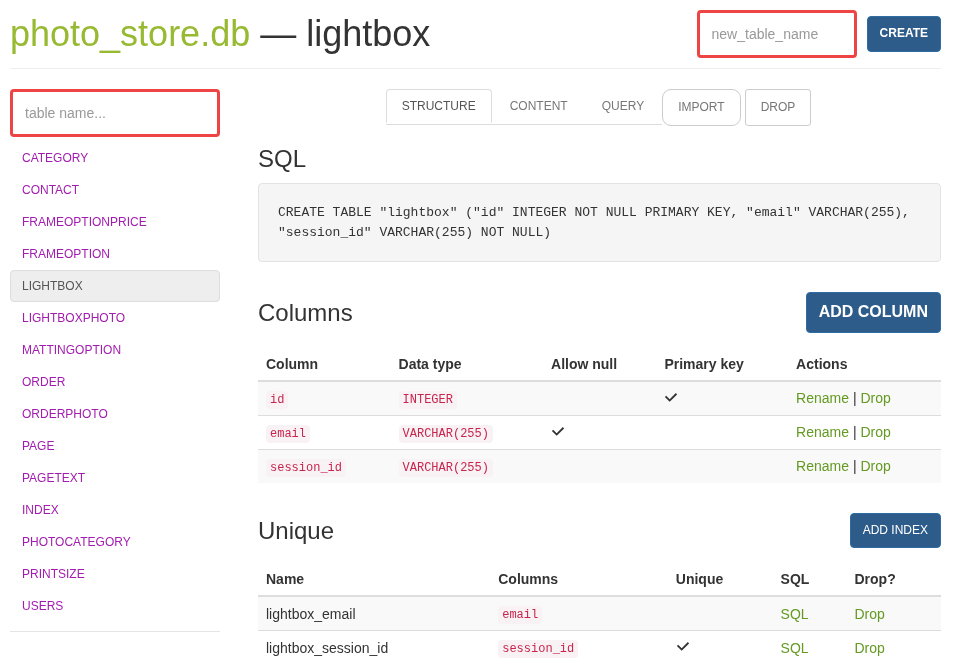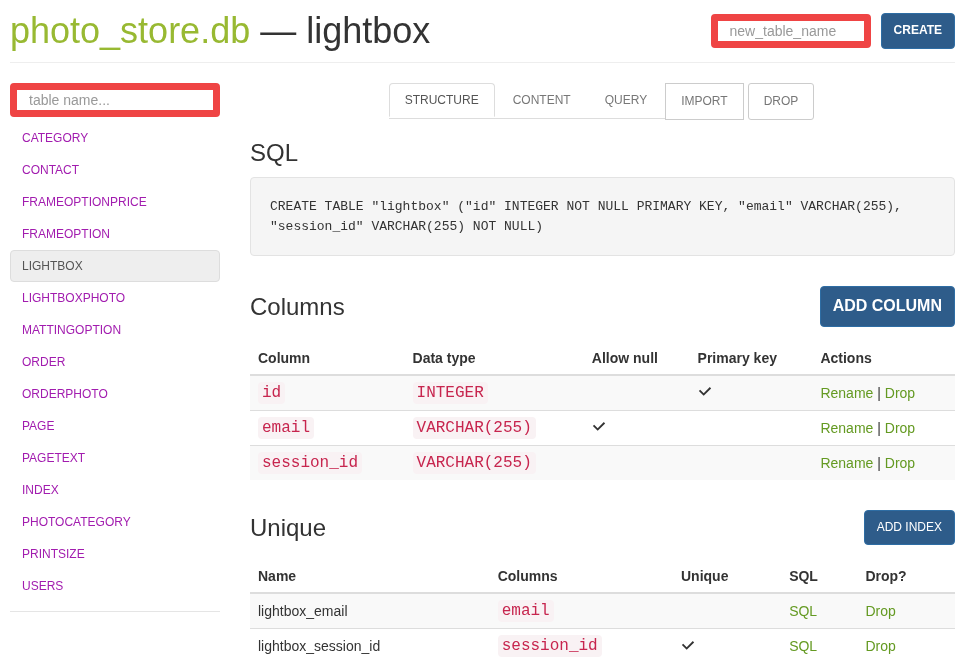--- a/index.html
+++ b/index.html
@@ -1,49 +1,49 @@
 <!DOCTYPE html>
 <html><head>
 <meta charset="utf-8">
 <style>
 * { box-sizing: border-box; margin: 0; padding: 0; }
 body { font-family: "Helvetica Neue", Helvetica, Arial, sans-serif; font-size: 14px; color: #333; background: #fff; }
-.container { padding: 10px 6px 0 10px; }
+.container { padding: 10px 20px 0 10px; }
 .header { display: flex; justify-content: space-between; align-items: center; padding-bottom: 10px; border-bottom: 1px solid #eee; margin-bottom: 20px; }
 .header h1 { font-size: 36px; font-weight: 500; color: #333; }
 .header h1 .dbname { color: #98B932; }
 .header-form { display: flex; gap: 10px; align-items: center; }
-.form-control { padding: 6px 12px; font-size: 14px; line-height: 1.42857143; color: #555; background: #fff; border: 7px solid #ef4444; border-radius: 4px; height: 34px; }
+.form-control { padding: 6px 12px; font-size: 14px; line-height: 1.42857143; color: #555; background: #fff; border: 3px solid #ef4444; border-radius: 4px; height: 48px; }
 .form-control::placeholder { color: #999; }
 .btn { display: inline-block; padding: 6px 12px; font-size: 14px; font-weight: 400; text-align: center; border: 1px solid transparent; border-radius: 4px; cursor: pointer; line-height: 1.42857143; }
 .btn-sm { padding: 5px 10px; font-size: 12px; }
 .btn-primary { color: #fff; background: #2E5C8A; border-color: #2e6da4; }
 .btn-default { color: #333; background: #fff; border-color: #ccc; }
-.body-row { display: flex; gap: 30px; }
+.body-row { display: flex; gap: 38px; }
 .sidebar { width: 210px; flex-shrink: 0; }
 .sidebar .form-control { width: 100%; margin-bottom: 5px; }
 .nav-stacked { list-style: none; }
 .nav-stacked li a { display: block; padding: 9px 12px; font-size: 12px; color: #a21caf; text-decoration: none; border-radius: 4px; }
 .nav-stacked li.active a { background: #eee; color: #555; border: 1px solid #ddd; padding: 8px 11px; }
 .divider { height: 1px; background: #e5e5e5; margin: 9px 0; }
 .main { flex: 1; }
 .toolbar { display: flex; justify-content: center; margin-bottom: 15px; }
 .nav-tabs { list-style: none; display: flex; border-bottom: 1px solid #ddd; }
 .nav-tabs li a { display: block; padding: 9px 15px; font-size: 12px; color: #777; text-decoration: none; border: 1px solid transparent; border-radius: 4px 4px 0 0; margin-right: 2px; margin-bottom: -1px; }
 .nav-tabs li.active a { color: #555; background: #fff; border: 1px solid #ddd; border-bottom-color: transparent; }
 .pull-right { display: flex; gap: 2px; }
 h3 { font-size: 24px; font-weight: 500; margin: 20px 0 10px; color: #333; }
 .well { background: #f5f5f5; border: 1px solid #e3e3e3; border-radius: 4px; padding: 19px; font-family: Menlo, Monaco, Consolas, "Courier New", monospace; font-size: 13px; color: #333; line-height: 1.5; }
 .section-header { display: flex; justify-content: space-between; align-items: center; margin-top: 30px; margin-bottom: 15px; }
 .section-header h3 { margin: 0; }
 .table { width: 100%; border-collapse: collapse; }
 .table th { text-align: left; padding: 8px; border-bottom: 2px solid #ddd; font-weight: 700; }
 .table td { padding: 8px; border-top: 1px solid #ddd; vertical-align: middle; }
 .table-striped tbody tr:nth-of-type(odd) { background: #f9f9f9; }
-code { font-family: Menlo, Monaco, Consolas, "Courier New", monospace; font-size: 16px; padding: 2px 4px; color: #c7254e; background: #f9f2f4; border-radius: 4px; }
+code { font-family: Menlo, Monaco, Consolas, "Courier New", monospace; font-size: 12px; padding: 2px 4px; color: #c7254e; background: #f9f2f4; border-radius: 4px; }
 .link { color: #649A22; text-decoration: none; cursor: pointer; }
 svg.check-icon { width: 14px; height: 14px; }
 </style>
 </head>
 <body>
 
 <div class="container">
   <div class="header">
     <h1>
       <a class="dbname" style="text-decoration:none">photo_store.db</a><span> — </span><span>lightbox</span>
@@ -115,21 +115,21 @@
             </li>
           <li>
               <a>CONTENT</a>
             </li>
           <li>
               <a>QUERY</a>
             </li>
         </ul>
         <ul class="nav-tabs pull-right" style="border-bottom:none">
           <li>
-              <a class="btn btn-default btn-sm" style="border-color:#ccc;border-radius:0;padding:9px 15px">IMPORT</a>
+              <a class="btn btn-default btn-sm" style="border-color:#ccc;border-radius:9px;padding:9px 15px">IMPORT</a>
             </li>
           <li>
               <a class="btn btn-default btn-sm" style="border-color:#ccc;border-radius:3px;padding:9px 15px">DROP</a>
             </li>
         </ul>
       </div>
 
       <h3>SQL</h3>
       <div class="well">CREATE TABLE "lightbox" ("id" INTEGER NOT NULL PRIMARY KEY, "email" VARCHAR(255), "session_id" VARCHAR(255) NOT NULL)</div>
 

